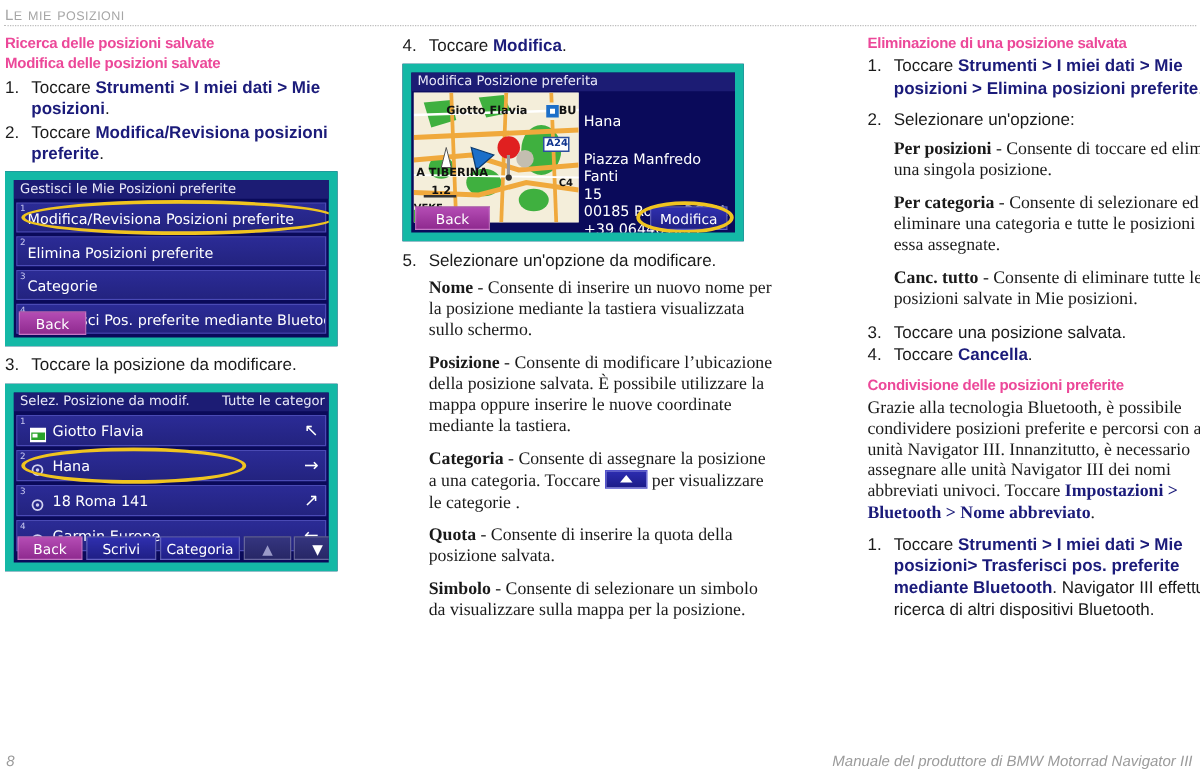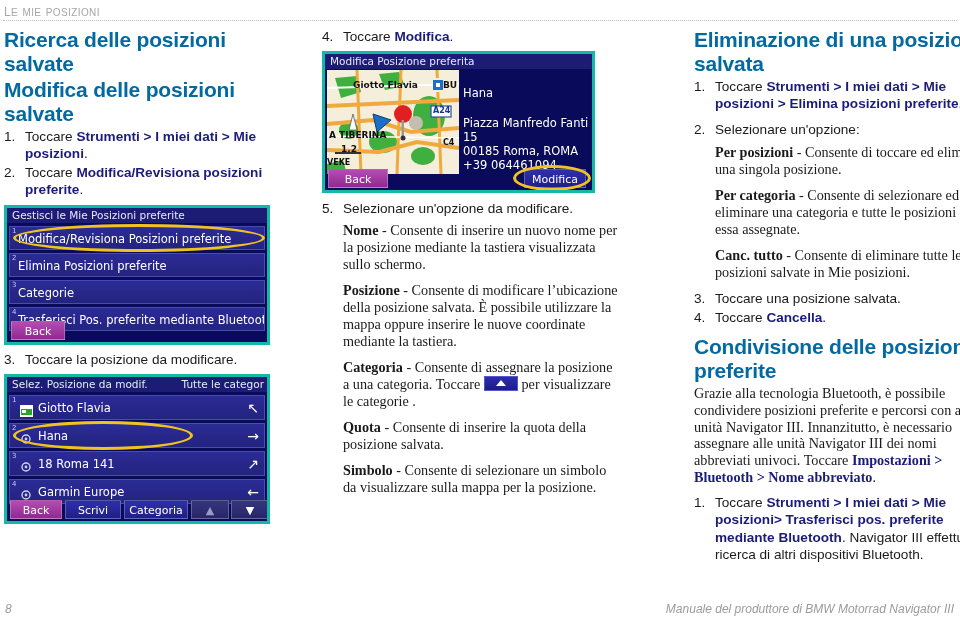--- a/index.html
+++ b/index.html
@@ -52,23 +52,23 @@
     position: absolute;
     top: 28px;
   }
   .col-left  { left: 4px;  width: 290px; }
   .col-mid   { left: 322px; width: 300px; }
   .col-right { left: 694px; width: 298px; }
 
   
   h2.sans-head {
     font-family: "Liberation Sans", sans-serif;
-    font-size: 21px;
+    font-size: 12px;
     font-weight: bold;
-    color: #0369a1;
+    color: #ec4899;
     margin: 0 0 3px 0;
     line-height: 1.12;
     letter-spacing: -0.2px;
   }
   p.serif {
     font-family: "Liberation Serif", serif;
     font-size: 14.2px;
     color: #1a1a1a;
     margin: 0 0 9px 0;
     line-height: 1.18;
@@ -102,21 +102,21 @@
     color: #1a1a1a;
     line-height: 1.2;
     margin: 0 0 9px 21px;
   }
   .indent-para b { font-weight: bold; }
 
   
   .device {
     position: relative;
     background: #0a0a5a;
-    border: 3px solid #14b8a6;
+    border: 7px solid #14b8a6;
     box-sizing: border-box;
     font-family: "DejaVu Sans", sans-serif;
     overflow: hidden;
   }
   .dev-titlebar {
     position: absolute;
     left: 0; top: 0;
     width: 100%;
     height: 15px;
     background: #1c1c74;

